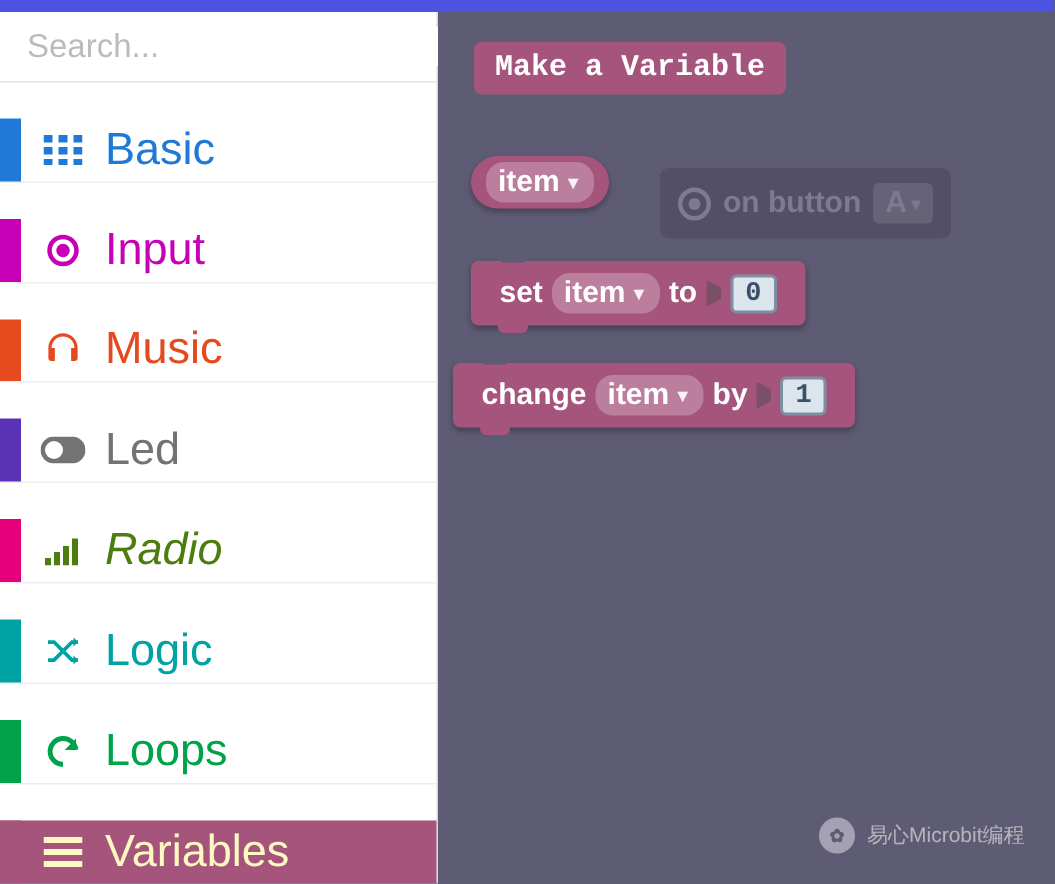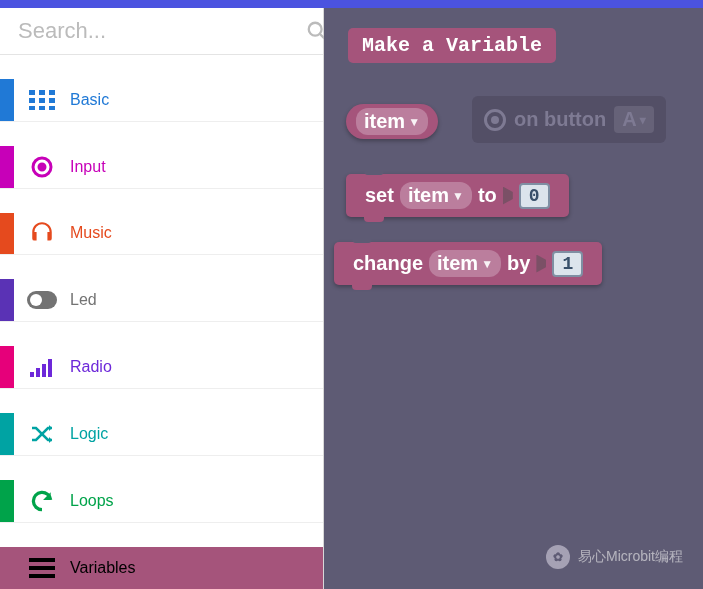--- a/index.html
+++ b/index.html
@@ -16,21 +16,21 @@
 }
 .top-bar {
   height: 8px;
   background: #4b53e0;
 }
 .main {
   display: flex;
   height: 581px;
 }
 .sidebar {
-  width: 324px;
+  width: 292px;
   background: #fff;
   border-right: 1px solid #d8d8d8;
   display: flex;
   flex-direction: column;
   gap: 24px;
 }
 .search-row {
   display: flex;
   align-items: center;
   padding: 10px 18px;
@@ -48,21 +48,21 @@
   color: #bbb;
 }
 .search-icon {
   color: #bbb;
   font-size: 22px;
 }
 .cat-item {
   display: flex;
   align-items: center;
   height: 64px;
-  font-size: 16px;
+  font-size: 30px;
   cursor: pointer;
   border-bottom: 1px solid #eee;
 }
 .cat-stripe {
   width: 14px;
   height: 100%;
 }
 .cat-icon {
   width: 56px;
   display: flex;
@@ -75,31 +75,31 @@
 }
 .cat-basic .cat-stripe { background: #2079d6; }
 .cat-basic .cat-icon, .cat-basic .cat-label { color: #2079d6; }
 .cat-input .cat-stripe { background: #c700b8; }
 .cat-input .cat-icon, .cat-input .cat-label { color: #c700b8; }
 .cat-music .cat-stripe { background: #e54a1e; }
 .cat-music .cat-icon, .cat-music .cat-label { color: #e54a1e; }
 .cat-led .cat-stripe { background: #5a32b5; }
 .cat-led .cat-icon, .cat-led .cat-label { color: #737373; }
 .cat-radio .cat-stripe { background: #e6007a; }
-.cat-radio .cat-icon, .cat-radio .cat-label { color: #6d28d9; }
+.cat-radio .cat-icon, .cat-radio .cat-label { color: #4d7c0f; font-style: italic; }
 .cat-loops .cat-stripe { background: #00a34a; }
 .cat-loops .cat-icon, .cat-loops .cat-label { color: #00a34a; }
 .cat-logic .cat-stripe { background: #00a3a3; }
 .cat-logic .cat-icon, .cat-logic .cat-label { color: #00a3a3; }
 .cat-variables {
   background: #a5547b;
   border-bottom: none;
 }
 .cat-variables .cat-stripe { background: #a5547b; }
-.cat-variables .cat-icon, .cat-variables .cat-label { color: #000000; }
+.cat-variables .cat-icon, .cat-variables .cat-label { color: #fef9c3; }
 .canvas {
   flex: 1;
   background: #5e5b74;
   position: relative;
 }
 .make-var-btn {
   position: absolute;
   left: 24px;
   top: 20px;
   background: #a5547b;
@@ -362,21 +362,21 @@
   <div class="canvas">
     <div class="make-var-btn">Make a Variable</div>
 
     <div class="block block-slim" style="left:22px; top:96px;">
       <span class="pill">
         <span>item</span>
         <span class="pill-arrow">▼</span>
       </span>
     </div>
 
-    <div class="shadow-block" style="left:148px; top:88px;">
+    <div class="shadow-block" style="left:148px; top:104px;">
       <div class="gear-circle">
           <div class="gear-dot"></div>
         </div>
       <span>on button</span>
       <span class="shadow-pill">
         <span>A</span>
         <span class="pill-arrow">▾</span>
       </span>
     </div>
 

